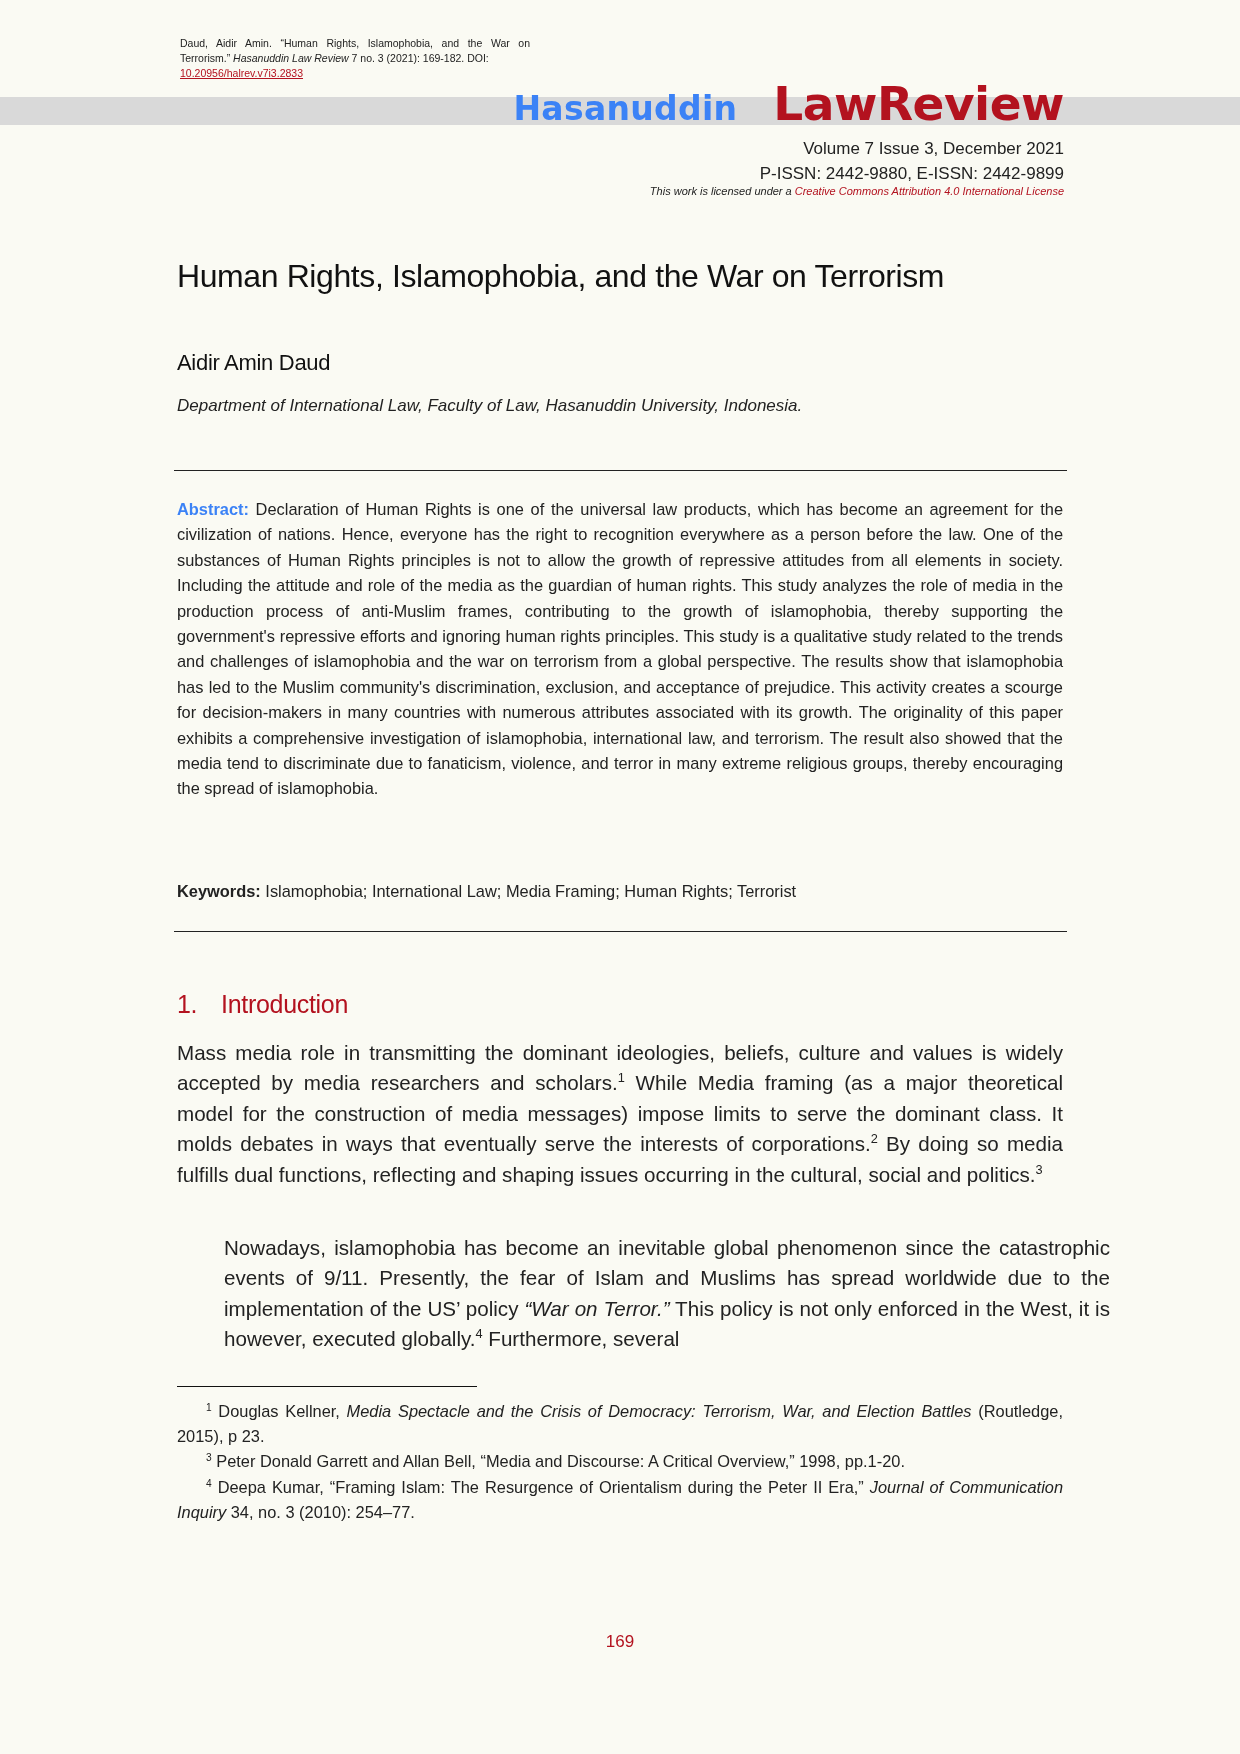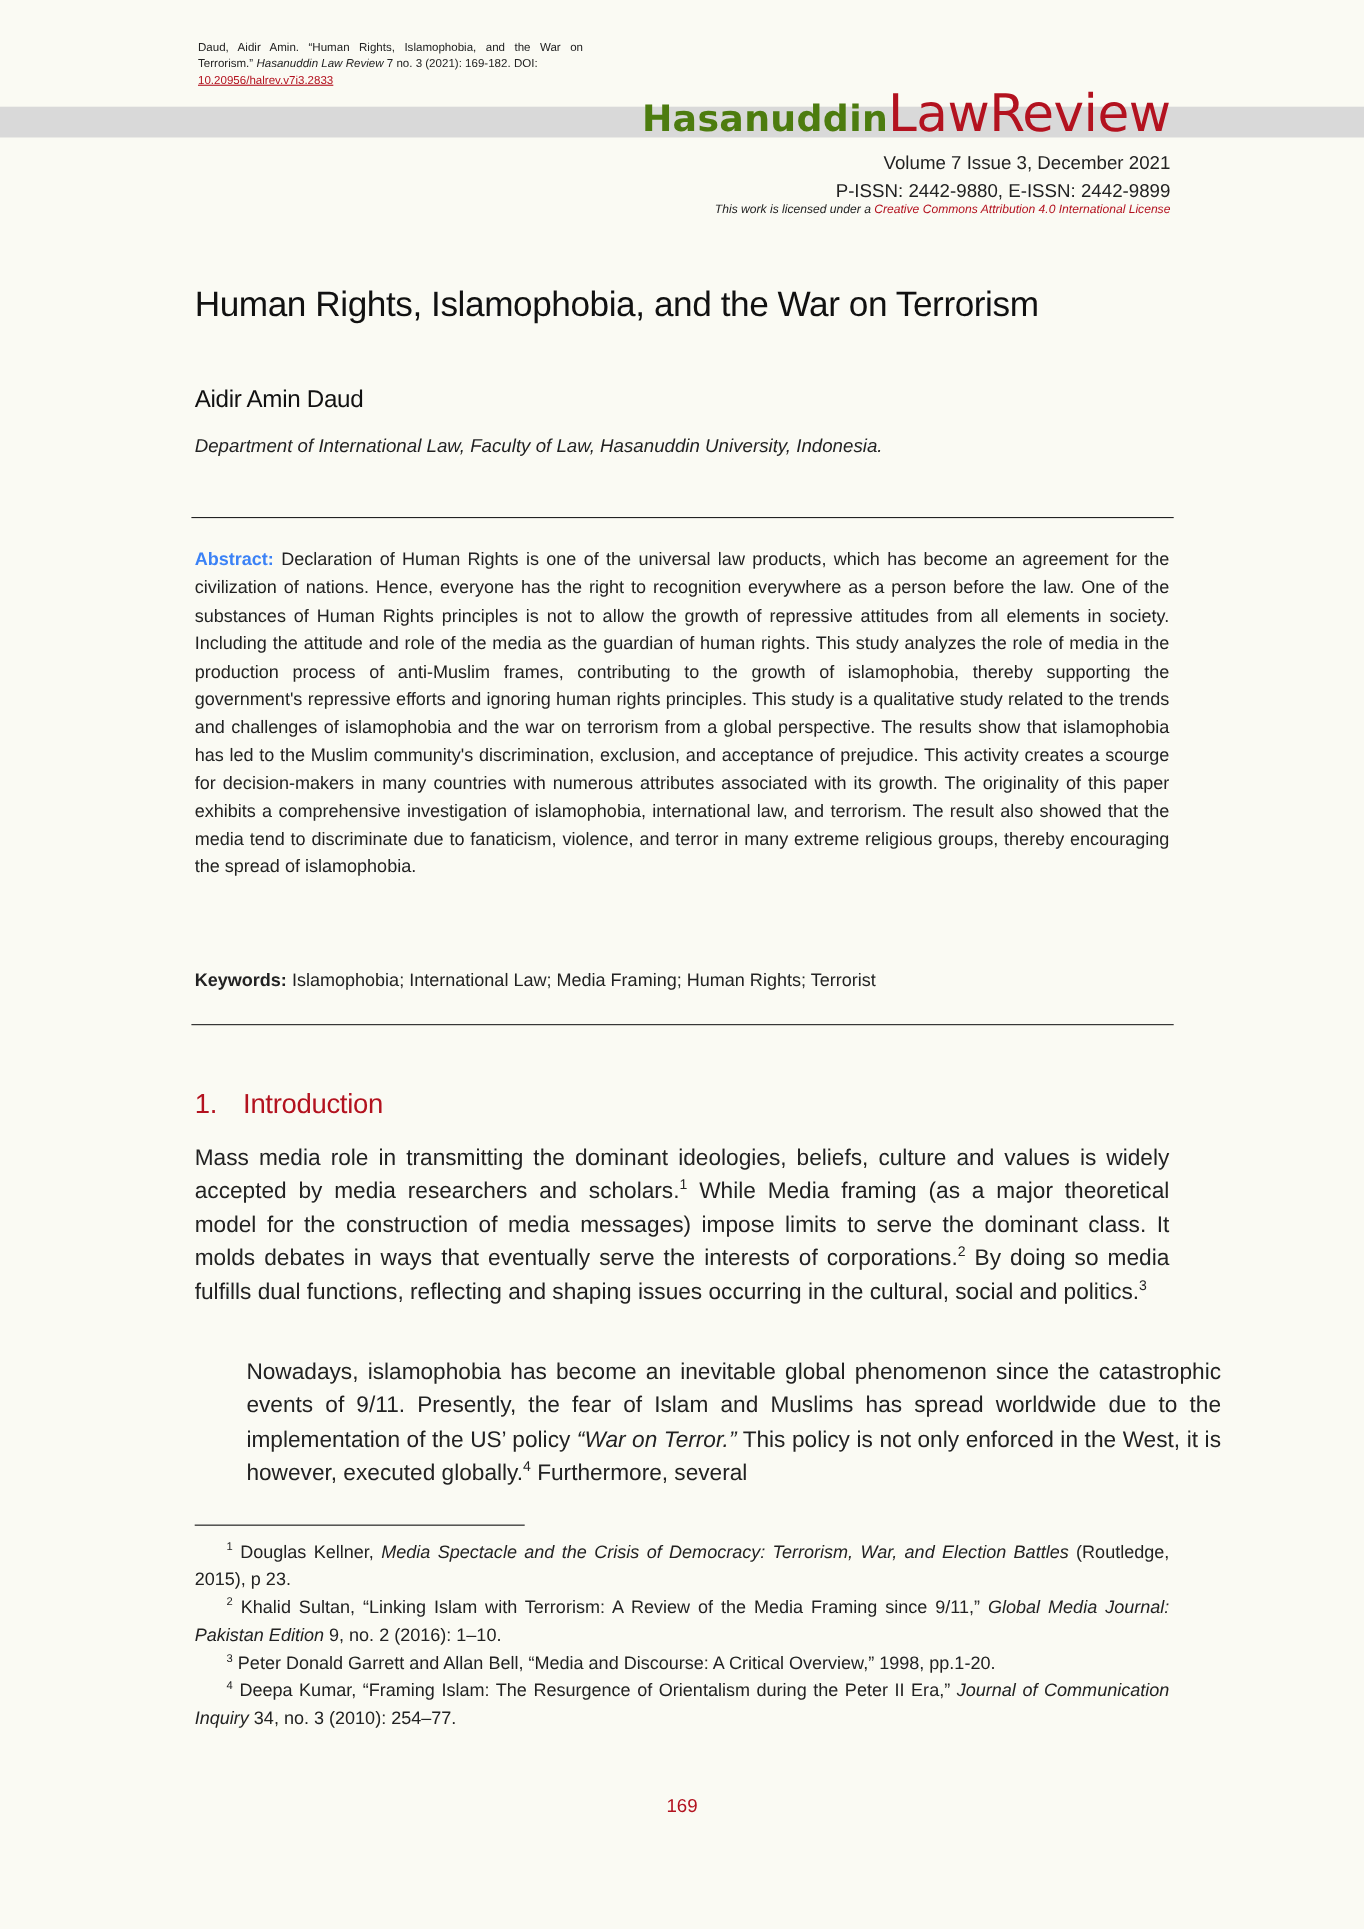--- a/index.html
+++ b/index.html
@@ -19,25 +19,25 @@
   .band {
     position: absolute; left: 0; top: 97px; width: 1240px; height: 28px;
     background: #d9d9d9;
   }
   .masthead {
     position: absolute; right: 176px; top: 78px; white-space: nowrap;
     line-height: 52px;
   }
   .masthead .h1 {
     font-family: "DejaVu Sans", sans-serif; font-weight: bold;
-    font-size: 33px; color: #4d7c0f; letter-spacing: 0.3px;
+    font-size: 33px; color: #3b82f6; letter-spacing: 0.3px;
   }
   .masthead .h2 {
-    font-family: "DejaVu Sans", sans-serif; font-weight: normal;
-    font-size: 47px; color: #b3121f; letter-spacing: -0.5px;
+    font-family: "DejaVu Sans", sans-serif; font-weight: bold;
+    font-size: 47px; color: #b3121f; letter-spacing: -0.5px; margin-left: 36px;
   }
   .issue {
     position: absolute; right: 176px; top: 136px; text-align: right;
     font-size: 17px; line-height: 25px; color: #222;
   }
   .license {
     position: absolute; right: 176px; top: 185px;
     font-size: 11px; font-style: italic; color: #222; white-space: nowrap;
   }
   .license .lnk { color: #b3121f; }
@@ -135,18 +135,17 @@
   <span>Mass media role in transmitting the dominant ideologies, beliefs, culture and values is widely accepted by media researchers and scholars.</span><sup>1</sup><span> While Media framing (as a major theoretical model for the construction of media messages) impose limits to serve the dominant class. It molds debates in ways that eventually serve the interests of corporations.</span><sup>2</sup><span> By doing so media fulfills dual functions, reflecting and shaping issues occurring in the cultural, social and politics.</span><sup>3</sup>
 </div>
 
 <div class="body-p" style="top:1233px;margin-left:47px;">
   <span>Nowadays, islamophobia has become an inevitable global phenomenon since the catastrophic events of 9/11. Presently, the fear of Islam and Muslims has spread worldwide due to the implementation of the US’ policy </span><i>“War on Terror.”</i><span> This policy is not only enforced in the West, it is however, executed globally.</span><sup>4</sup><span> Furthermore, several</span>
 </div>
 
 <div class="fn-rule"></div>
 <div class="footnotes">
   <p class="fn"><sup>1</sup><span> Douglas Kellner, </span><i>Media Spectacle and the Crisis of Democracy: Terrorism, War, and Election Battles</i><span> (Routledge, 2015), p 23.</span></p>
-  <p class="fn"><sup>2</sup><span> Khalid Sultan, “Linking Islam with Terrorism: A Review of the Media Framing since 9/11,” </span><i>Global Media Journal: Pakistan Edition</i><span> 9, no. 2 (2016): 1–10.</span></p>
   <p class="fn"><sup>3</sup><span> Peter Donald Garrett and Allan Bell, “Media and Discourse: A Critical Overview,” 1998, pp.1-20.</span><i></i><span></span></p>
   <p class="fn"><sup>4</sup><span> Deepa Kumar, “Framing Islam: The Resurgence of Orientalism during the Peter II Era,” </span><i>Journal of Communication Inquiry</i><span> 34, no. 3 (2010): 254–77.</span></p>
 </div>
 
 <div class="page-num">169</div>
 
 </body></html>

